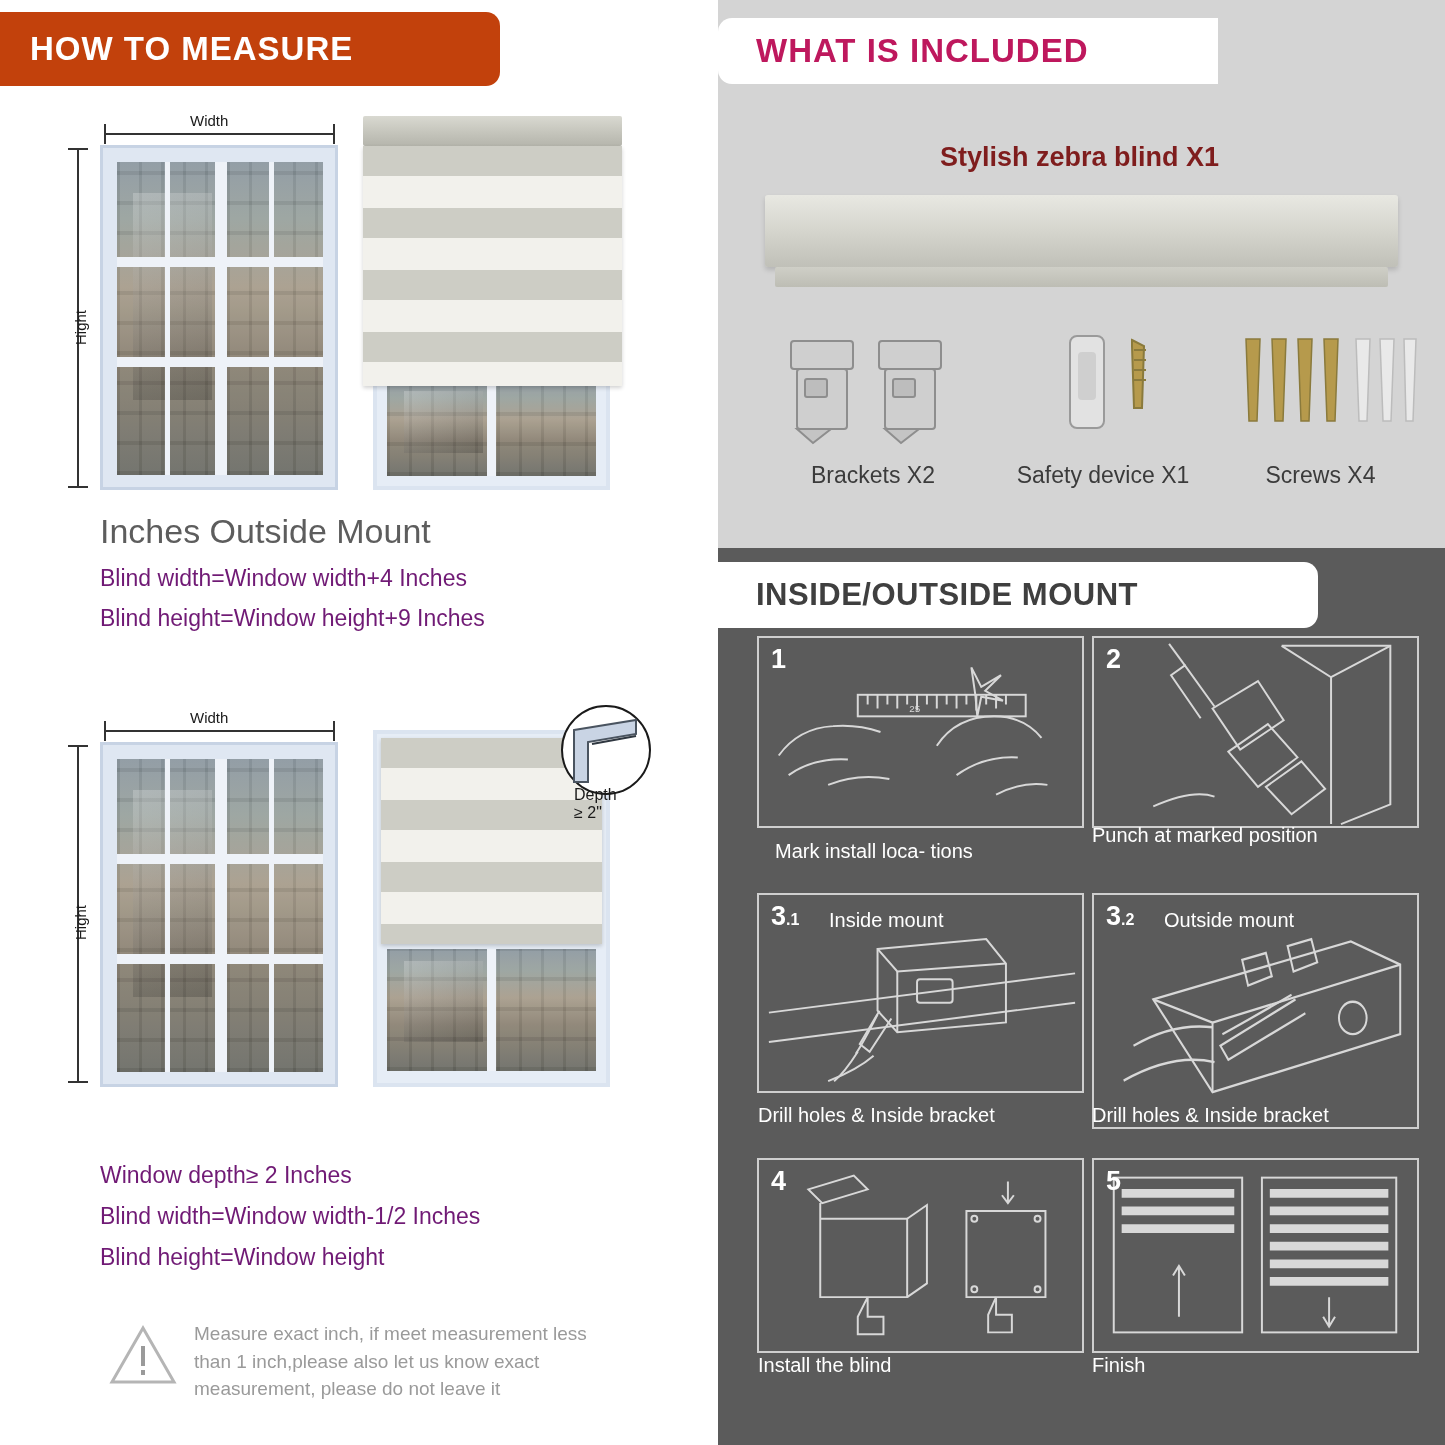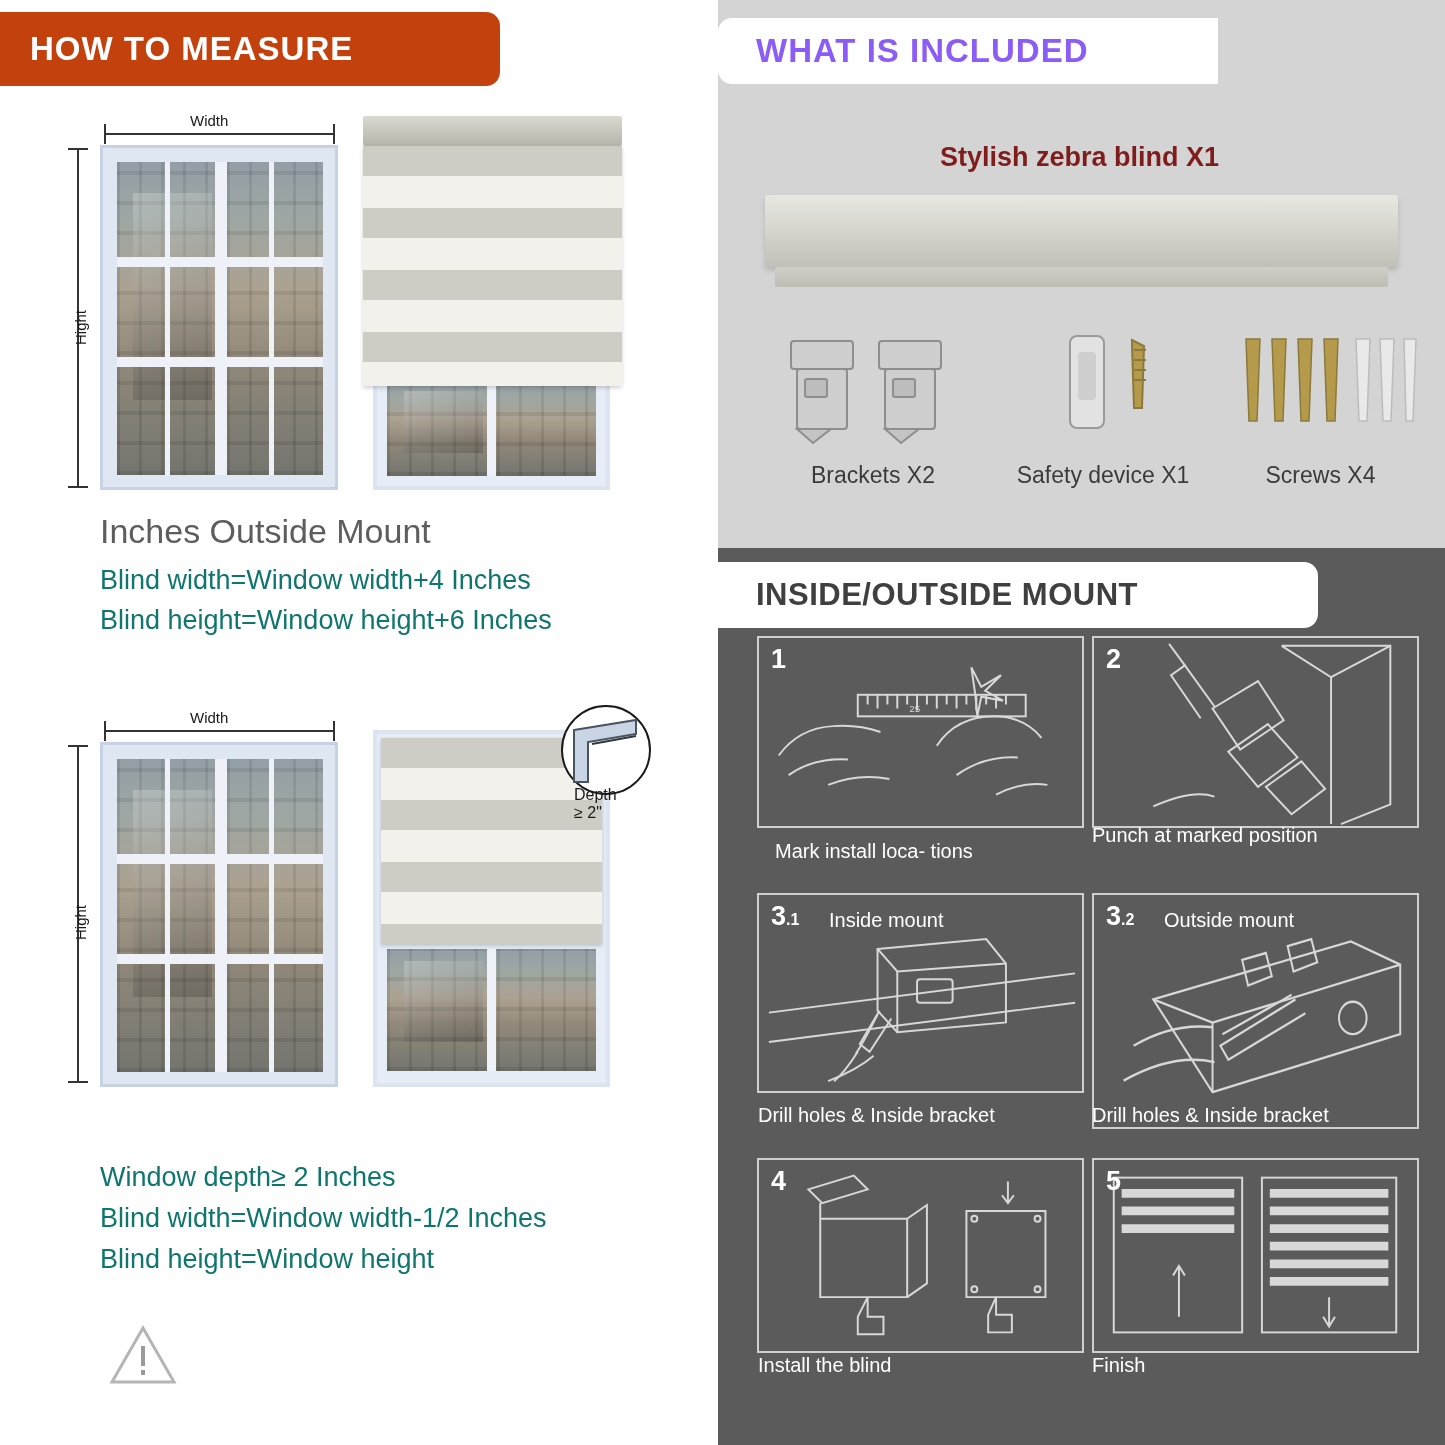--- a/index.html
+++ b/index.html
@@ -83,34 +83,34 @@
   .dim-v-label {
     position:absolute; font-size:15px; color:#1a1a1a;
     transform:rotate(-90deg); transform-origin:left top; white-space:nowrap;
   }
   .tick { position:absolute; background:#333; width:2px; }
 
   .sec-title {
     position:absolute; font-size:34px; color:#5d5d5d; font-weight:normal;
   }
   .sec-line {
-    position:absolute; font-size:27px; color:#0f766e;
+    position:absolute; font-size:23px; color:#701a75;
   }
 
   .note-box { position:absolute; display:flex; gap:16px; align-items:flex-start; }
   .note-text { font-size:19px; color:#9a9a9a; line-height:1.45; }
 
   
   .right-top {
     position:absolute; left:718px; top:0; width:727px; height:548px;
     background:#d4d4d4;
   }
   #included-tab {
     left:718px; top:18px; width:500px; height:66px; font-size:33px;
-    background:#ffffff; color:#8b5cf6; border-radius:14px 0 0 14px;
+    background:#ffffff; color:#be185d; border-radius:14px 0 0 14px;
     padding-left:38px;
   }
   .inc-title {
     position:absolute; font-size:27px; color:#7f1d1d; font-weight:bold;
   }
   .blind-bar {
     position:absolute;
     background:linear-gradient(180deg,#e8e8e2,#d3d3cb 55%,#c0c0b8);
     border-radius:3px;
     box-shadow:0 3px 5px rgba(0,0,0,.15);
@@ -187,21 +187,21 @@
           <div class="bldg"></div>
           <div class="mullion-v" style="left:100px; top:0; width:9px; height:100%;"></div>
         </div>
       </div>
       <div class="valance" style="left:363px; top:116px; width:259px; height:30px;"></div>
       <div class="zebra" style="left:363px; top:146px; width:259px; height:240px;"></div>
     </div>
 
     <div class="sec-title" style="left:100px; top:512px;">Inches Outside Mount</div>
     <div class="sec-line" style="left:100px; top:565px;">Blind width=Window width+4 Inches</div>
-    <div class="sec-line" style="left:100px; top:605px;">Blind height=Window height+6 Inches</div>
+    <div class="sec-line" style="left:100px; top:605px;">Blind height=Window height+9 Inches</div>
 
     <div class="fig">
 
       <div class="dim-line" style="left:104px; top:730px; width:231px; height:2px;"></div>
       <div class="tick" style="left:104px; top:721px; height:20px;"></div>
       <div class="tick" style="left:333px; top:721px; height:20px;"></div>
       <div class="dim-label" style="left:186px; top:709px;">Width</div>
 
       <div class="dim-line" style="left:77px; top:745px; width:2px; height:338px;"></div>
       <div class="dim-line" style="left:68px; top:745px; width:20px; height:2px;"></div>
@@ -238,20 +238,21 @@
     <div class="sec-line" style="left:100px; top:1162px;">Window depth≥ 2 Inches</div>
     <div class="sec-line" style="left:100px; top:1203px;">Blind width=Window width-1/2 Inches</div>
     <div class="sec-line" style="left:100px; top:1244px;">Blind height=Window height</div>
 
     <div class="note-box" style="left:108px; top:1320px; width:520px;">
       <svg style="width:70px;height:70px;flex:0 0 70px;">
         <path d="M35 8 L66 62 L4 62 Z" fill="none" stroke="#b5b5b5" stroke-width="3"></path>
         <rect x="33" y="26" width="4" height="20" fill="#9a9a9a"></rect>
         <rect x="33" y="50" width="4" height="5" fill="#9a9a9a"></rect>
       </svg>
+      <div class="note-text">Measure exact inch, if meet measurement less than 1 inch,please also let us know exact measurement, please do not leave it</div>
     </div>
   </div>
 
   <div class="right-top">
     <div class="inc-title" style="left:222px; top:142px;">Stylish zebra blind X1</div>
 
     <div class="blind-bar" style="left:47px; top:195px; width:633px; height:72px;"></div>
     <div class="blind-bar-lip" style="left:57px; top:267px; width:613px; height:20px;"></div>
 
     <svg style="position:absolute; left:65px; top:335px; width:175px; height:115px;">

